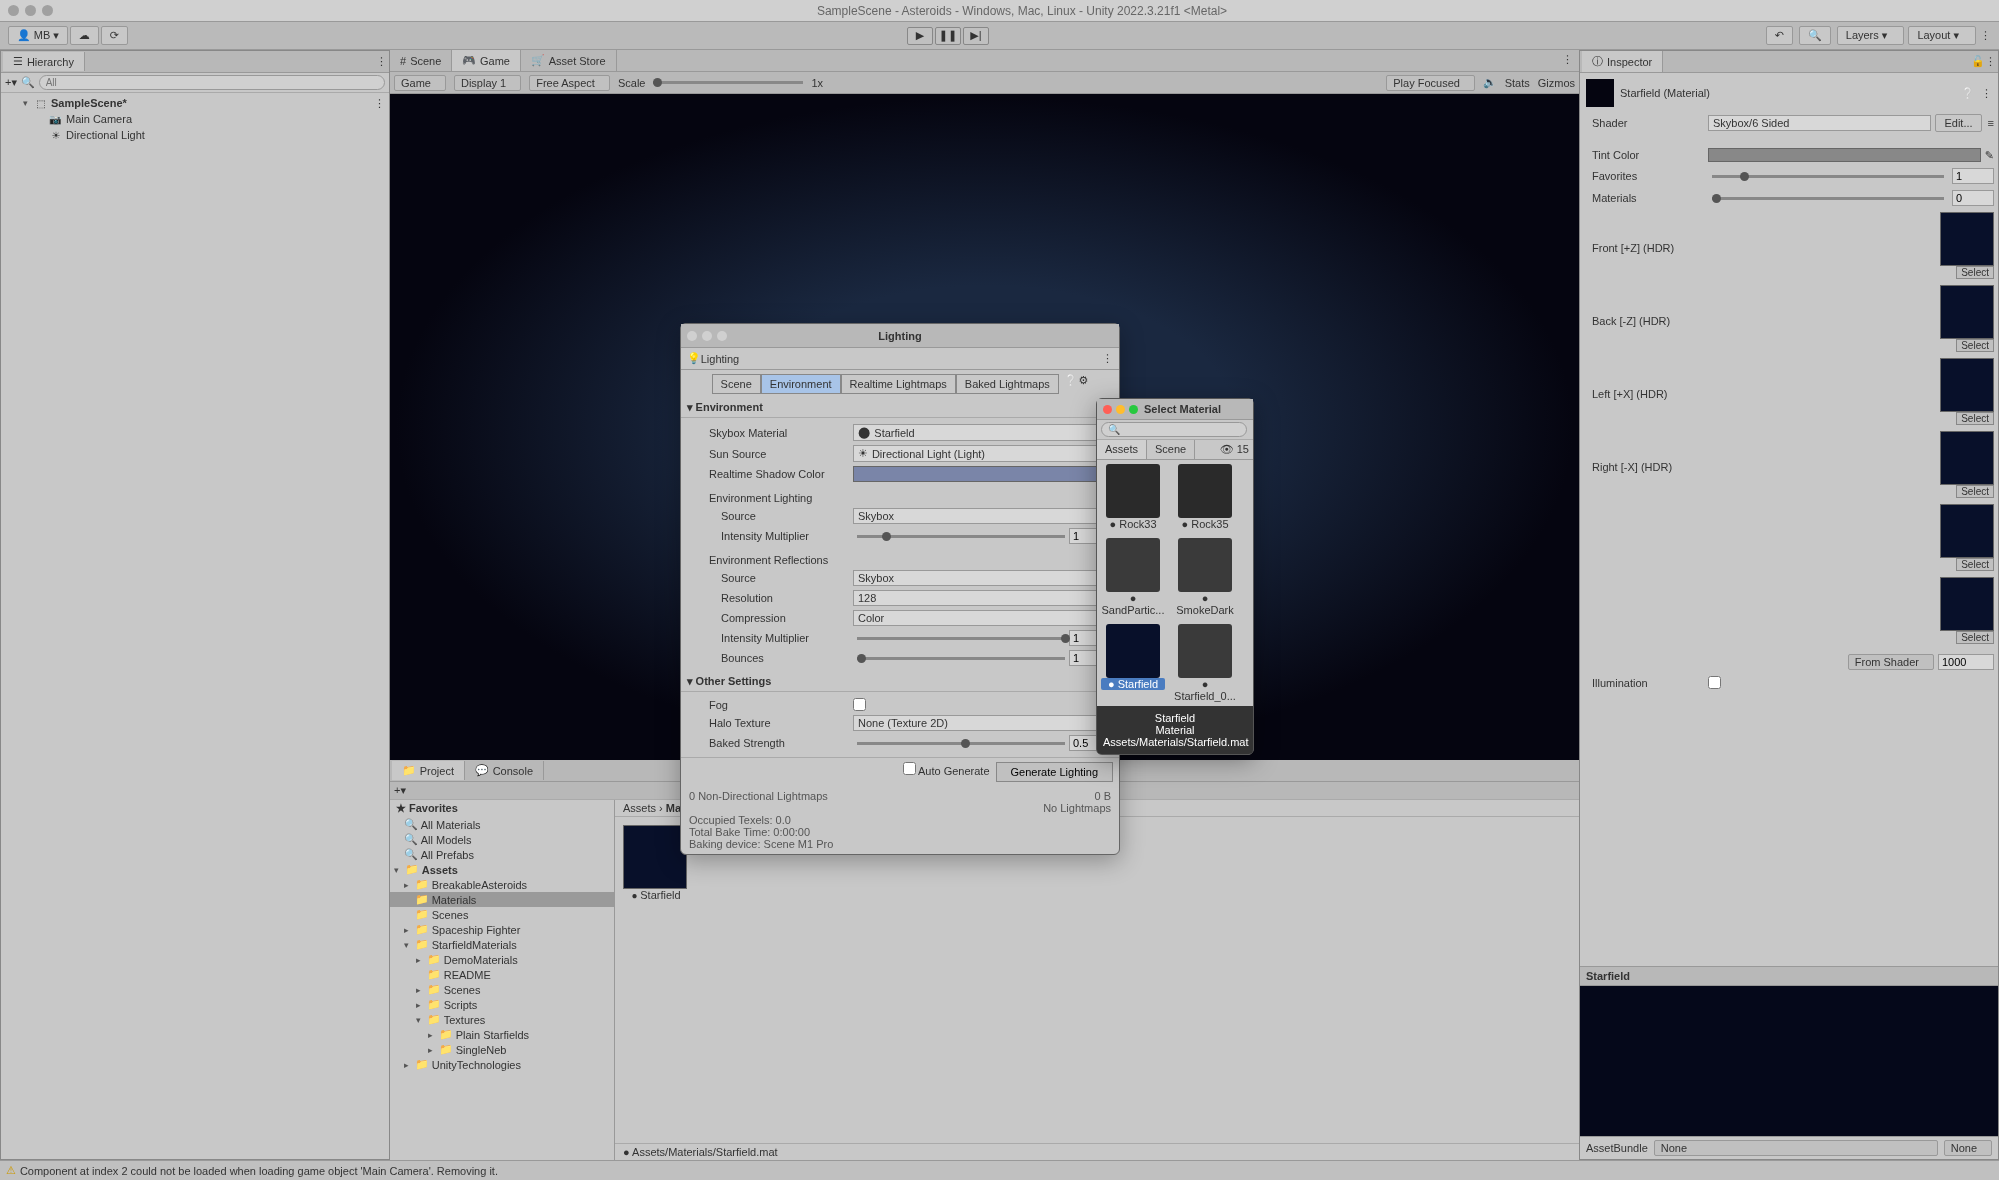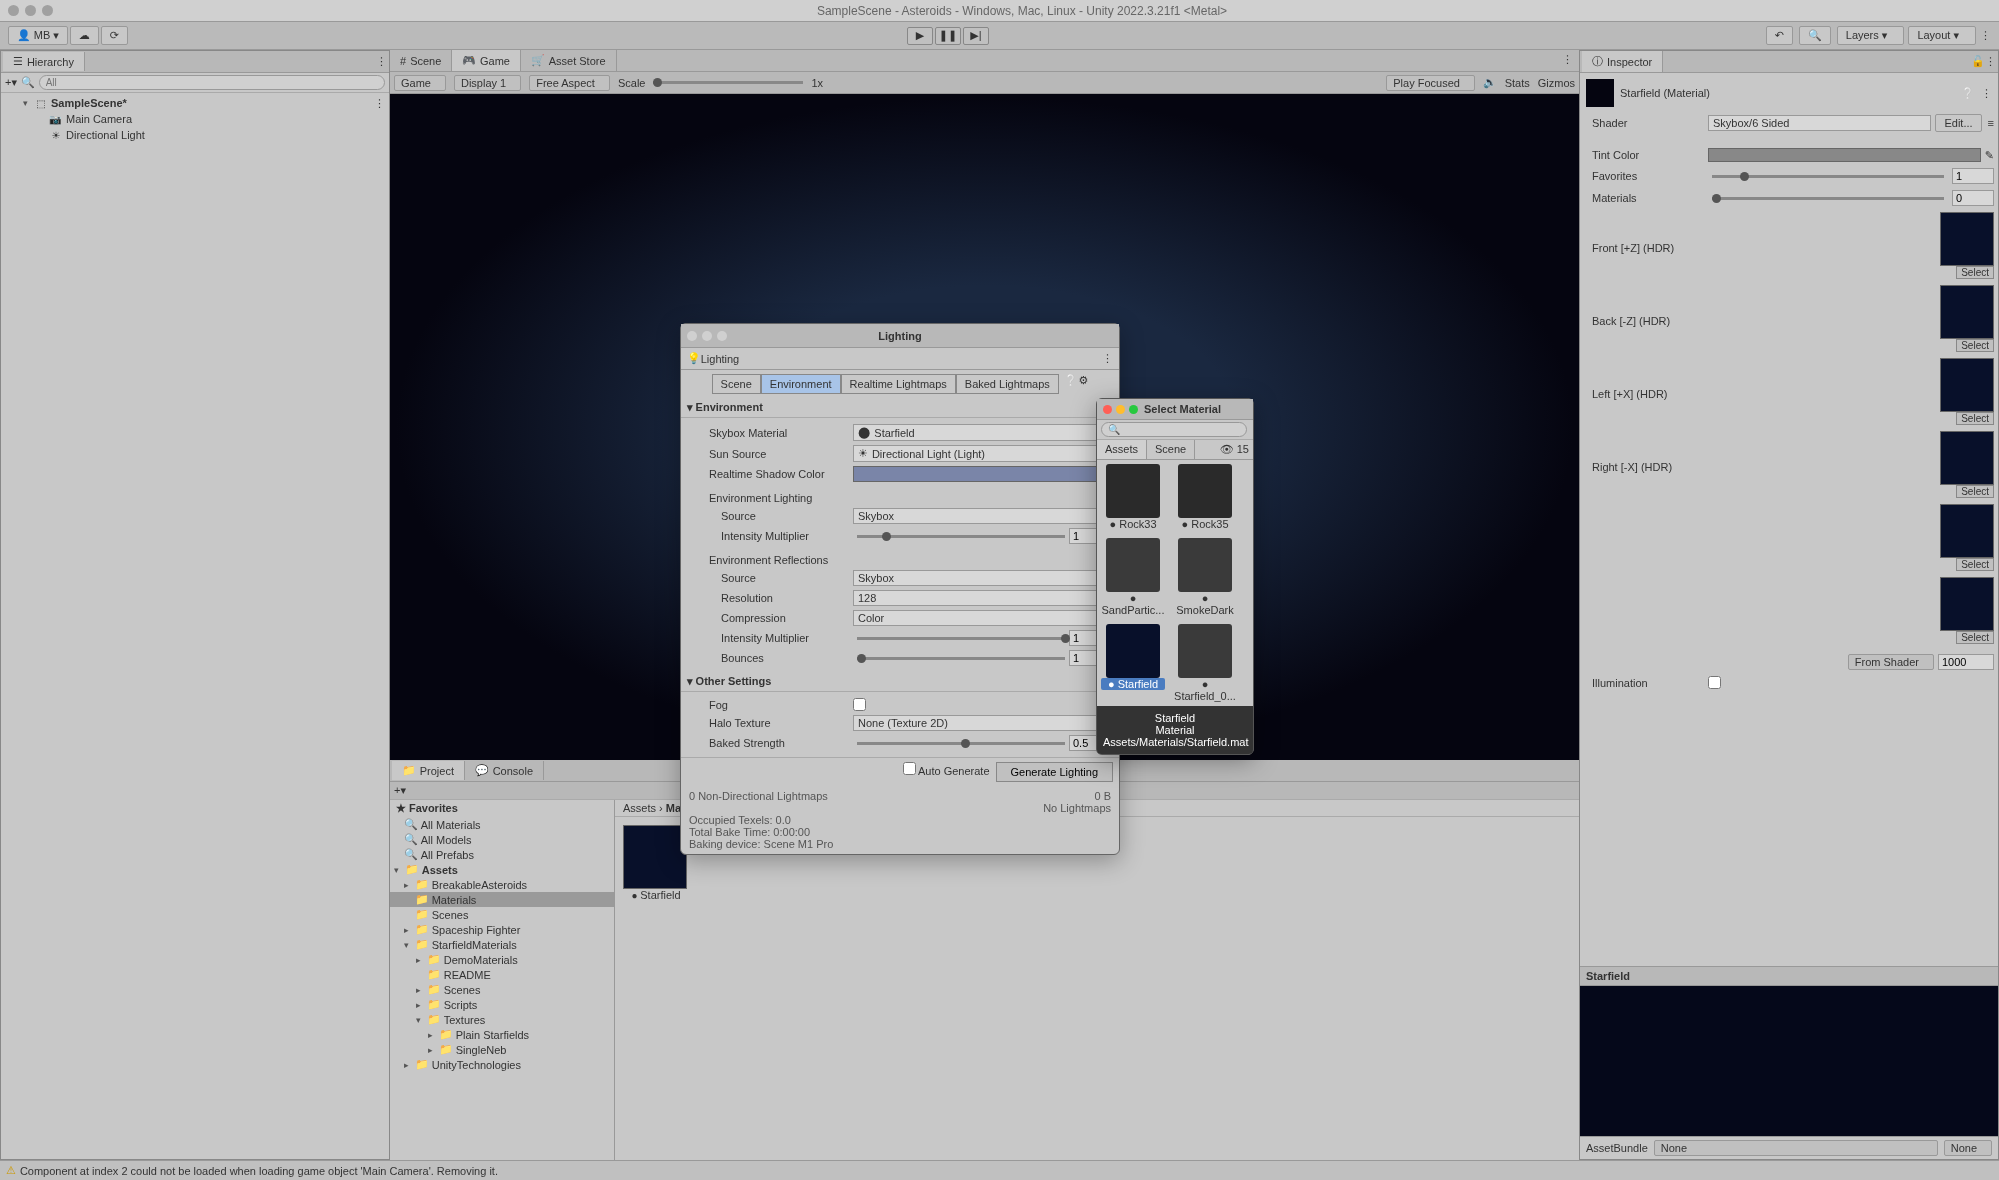--- a/index.html
+++ b/index.html
@@ -231,20 +231,21 @@
           <div class="proj-right">
             <div class="breadcrumb">
               <span>Assets</span> <span>›</span> <b>Materials</b>
             </div>
             <div class="asset-grid">
               <div class="asset-item">
                 <div class="asset-thumb"></div>
                 <div style="font-size:10px">● <span>Starfield</span></div>
               </div>
             </div>
+            <div class="asset-bar">● <span>Assets/Materials/Starfield.mat</span></div>
           </div>
         </div>
       </div>
     </div>
 
     <div class="panel inspector">
       <div class="panel-tab-row">
         <div class="panel-tab active">ⓘ <span>Inspector</span></div>
         <span style="margin-left:auto">🔓</span>
         <span>⋮</span>

